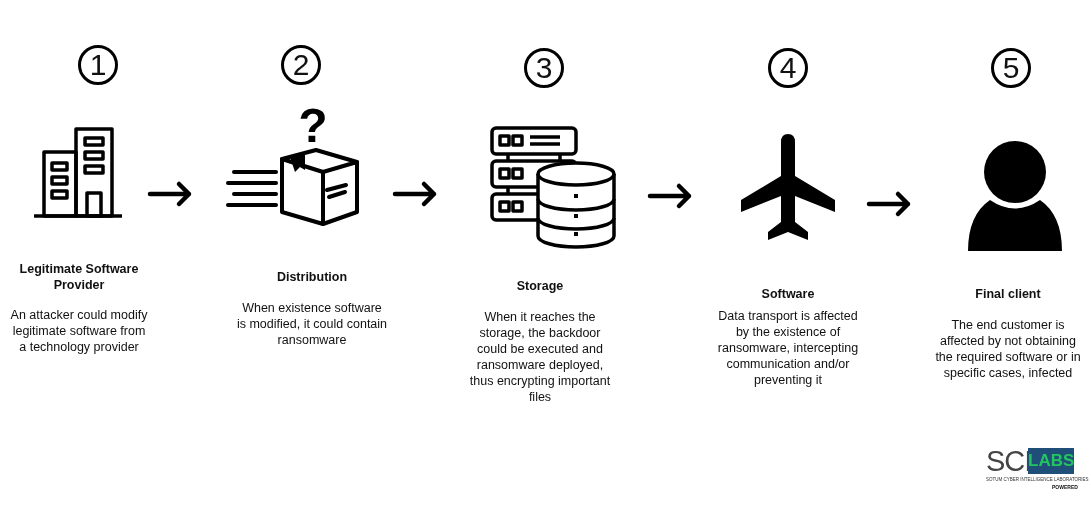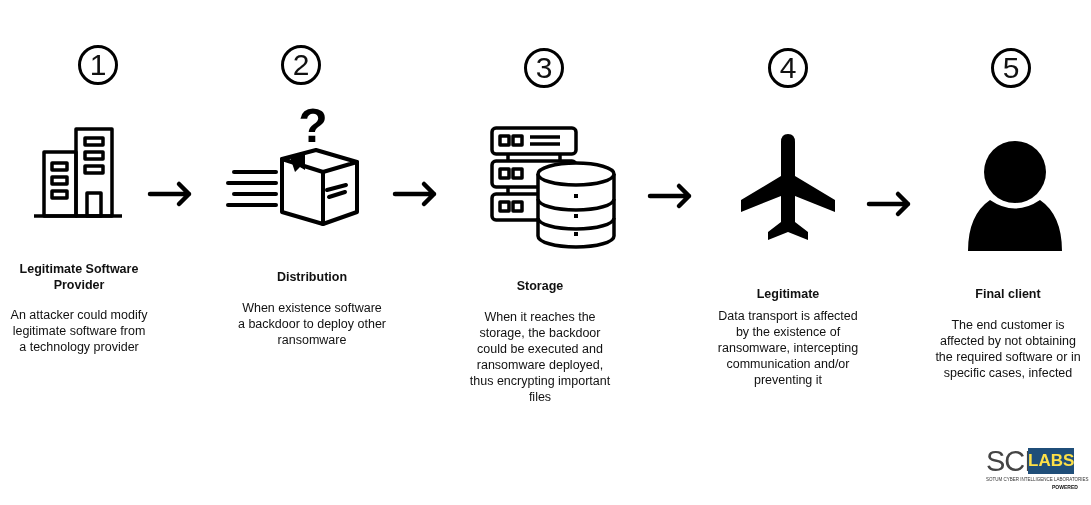--- a/index.html
+++ b/index.html
@@ -8,21 +8,21 @@
   .num { position: absolute; width: 40px; height: 40px; border: 3px solid #000; border-radius: 50%;
          box-sizing: border-box; text-align: center; line-height: 34px; font-size: 30px;
          font-family: "Liberation Sans", sans-serif; }
   .title { position: absolute; text-align: center; font-weight: bold; font-size: 12.5px; line-height: 16px; }
   .desc { position: absolute; text-align: center; font-size: 12.5px; line-height: 16px; }
   svg { position: absolute; overflow: visible; }
   .logo { position: absolute; left: 984px; top: 446px; width: 92px; height: 50px; }
   .logo .sci { position: absolute; left: 2px; top: 0px; font-size: 29px; letter-spacing: -1px;
                color: #444; font-weight: normal; line-height: 30px; }
   .logo .labs { position: absolute; left: 44px; top: 2px; width: 46px; height: 26px; background: #1f4e79;
-                color: #fde047; font-size: 17px; font-weight: bold; text-align: center; line-height: 26px; }
+                color: #22c55e; font-size: 17px; font-weight: bold; text-align: center; line-height: 26px; }
   .logo .sub { position: absolute; left: 2px; top: 31px; font-size: 4.5px; color: #333; white-space: nowrap; }
   .logo .pow { position: absolute; left: 68px; top: 38px; font-size: 5px; font-weight: bold; color: #111; }
 </style>
 </head>
 <body>
 
 <div class="num" style="left:78px;top:45px;">1</div>
 <div class="num" style="left:281px;top:45px;">2</div>
 <div class="num" style="left:524px;top:48px;">3</div>
 <div class="num" style="left:768px;top:48px;">4</div>
@@ -129,38 +129,38 @@
   <div>An attacker could modify</div>
   <div>legitimate software from</div>
   <div>a technology provider</div>
 </div>
 
 <div class="title" style="left:222px;top:269px;width:180px;">
   <div>Distribution</div>
 </div>
 <div class="desc" style="left:217px;top:300px;width:190px;">
   <div>When existence software</div>
-  <div>a backdoor to deploy other</div>
+  <div>is modified, it could contain</div>
   <div>ransomware</div>
 </div>
 
 <div class="title" style="left:450px;top:278px;width:180px;">
   <div>Storage</div>
 </div>
 <div class="desc" style="left:445px;top:309px;width:190px;">
   <div>When it reaches the</div>
   <div>storage, the backdoor</div>
   <div>could be executed and</div>
   <div>ransomware deployed,</div>
   <div>thus encrypting important</div>
   <div>files</div>
 </div>
 
 <div class="title" style="left:698px;top:286px;width:180px;">
-  <div>Legitimate</div>
+  <div>Software</div>
 </div>
 <div class="desc" style="left:693px;top:308px;width:190px;">
   <div>Data transport is affected</div>
   <div>by the existence of</div>
   <div>ransomware, intercepting</div>
   <div>communication and/or</div>
   <div>preventing it</div>
 </div>
 
 <div class="title" style="left:918px;top:286px;width:180px;">

